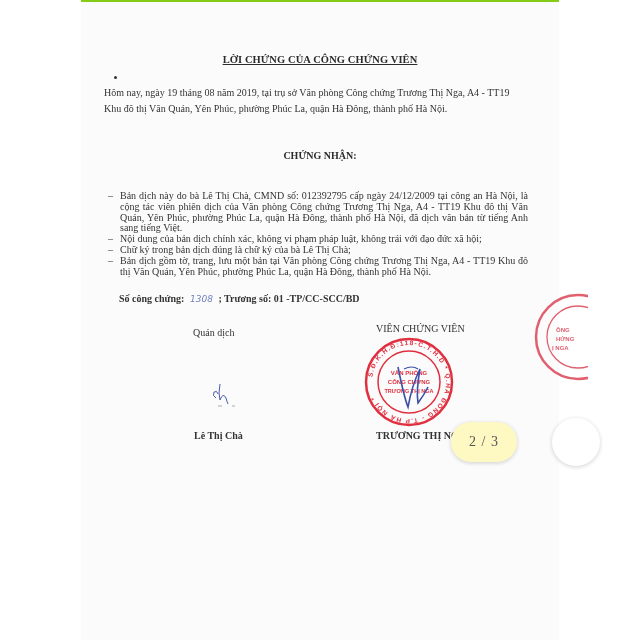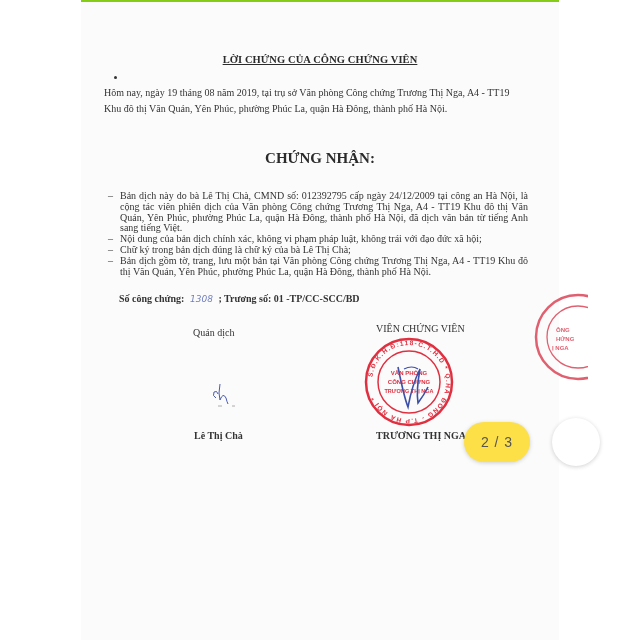--- a/index.html
+++ b/index.html
@@ -16,44 +16,44 @@
   .title {
     position: absolute; left: 0; width: 100%; top: 52px; text-align: center;
     font-weight: bold; font-size: 10.5px; text-decoration: underline; letter-spacing: 0.1px;
   }
   .bullet-dot { position: absolute; left: 33px; top: 74px; width: 3px; height: 3px; background: #333; border-radius: 50%; }
 
   .para { position: absolute; left: 23px; width: 420px; font-size: 10px; line-height: 16px; color: #333; }
   .p1 { top: 83px; }
   .p2 { top: 106px; }
 
-  .certify { position: absolute; left: 0; width: 100%; top: 148px; text-align: center; font-weight: bold; font-size: 15px; }
+  .certify { position: absolute; left: 0; width: 100%; top: 148px; text-align: center; font-weight: bold; font-size: 10px; }
 
   .items { position: absolute; left: 27px; top: 189px; width: 420px; list-style: none; font-size: 10px; line-height: 10.8px; color: #333; }
   .items li { position: relative; padding-left: 12px; text-align: justify; }
   .items li::before { content: "–"; position: absolute; left: 0; top: 0; }
 
   .reg { position: absolute; left: 38px; top: 291px; font-size: 10px; font-weight: bold; color: #333; white-space: nowrap; }
   .reg .hand { font-family: "DejaVu Sans", sans-serif; font-weight: normal; font-style: italic; color: #7080c0; font-size: 9px; margin: 0 3px; }
 
   .translator-label { position: absolute; left: 112px; top: 325px; font-size: 10px; color: #333; }
   .notary-label { position: absolute; left: 295px; top: 321px; font-size: 10px; color: #333; }
 
   .sig-translator { position: absolute; left: 125px; top: 378px; width: 40px; height: 30px; }
   .translator-name { position: absolute; left: 113px; top: 428px; font-size: 10px; font-weight: bold; color: #333; }
   .notary-name { position: absolute; left: 295px; top: 428px; font-size: 10px; font-weight: bold; color: #333; }
 
   .stamp { position: absolute; left: 283px; top: 335px; width: 90px; height: 90px; }
   .stamp-partial { position: absolute; left: 447px; top: 285px; width: 60px; height: 95px; overflow: hidden; }
 
   .page-indicator {
-    position: absolute; left: 464px; top: 422px; width: 66px; height: 40px;
-    background: #fde047; border-radius: 20px;
+    position: absolute; left: 451px; top: 422px; width: 66px; height: 40px;
+    background: #fef9c3; border-radius: 20px;
     box-shadow: 0 1px 4px rgba(0,0,0,0.18);
-    font-family: Liberation Sans, sans-serif; font-size: 14px; color: #555;
+    font-family: Liberation Serif, serif; font-size: 14px; color: #555;
     display: flex; align-items: center; justify-content: center; letter-spacing: 1px;
   }
   .next-circle {
     position: absolute; left: 552px; top: 418px; width: 48px; height: 48px;
     background: #ffffff; border-radius: 50%;
     box-shadow: 0 1px 4px rgba(0,0,0,0.18);
   }
   .next-mask { position: absolute; left: 559px; top: 400px; width: 81px; height: 80px; background: #ffffff; }
 </style>
 </head>

